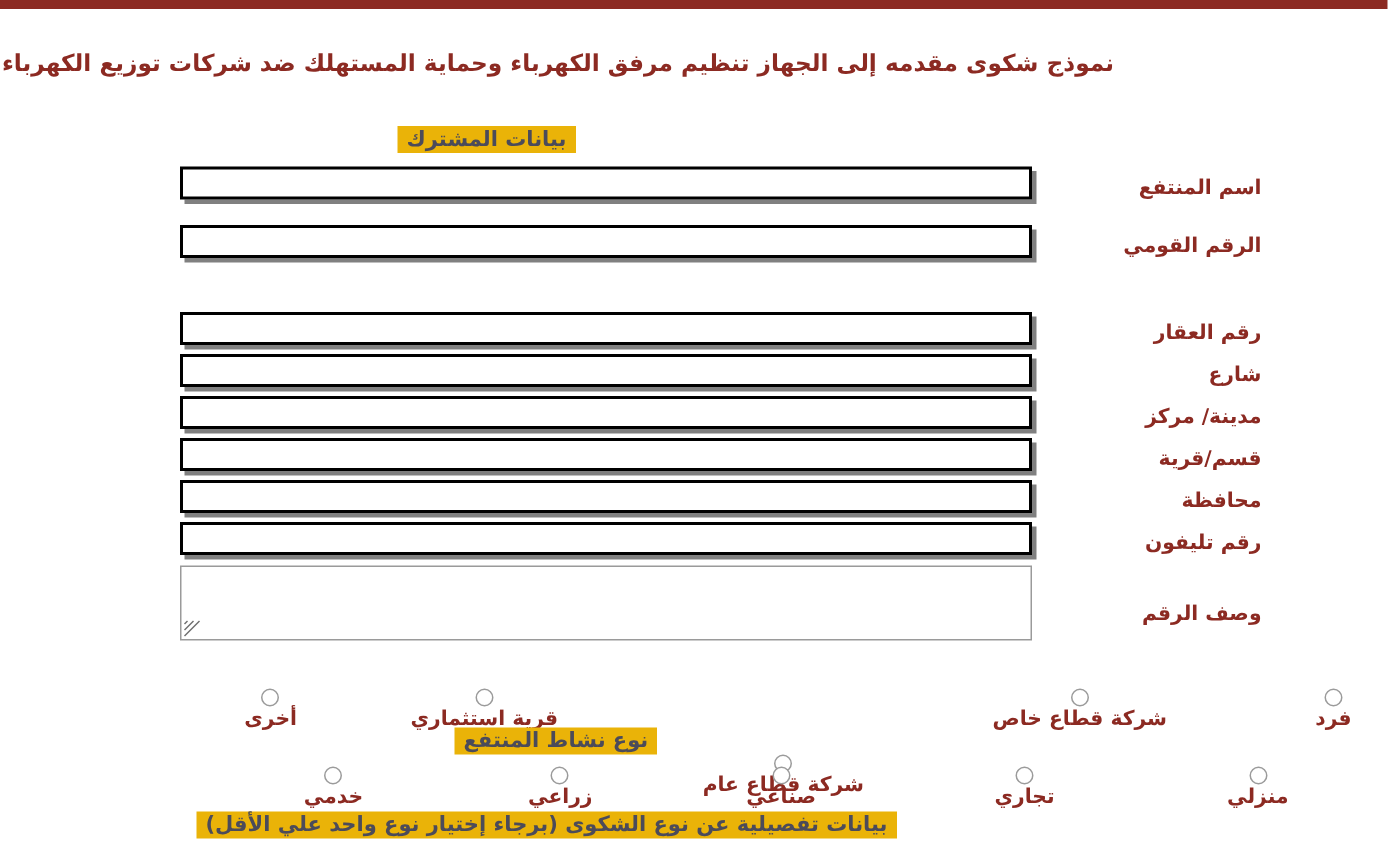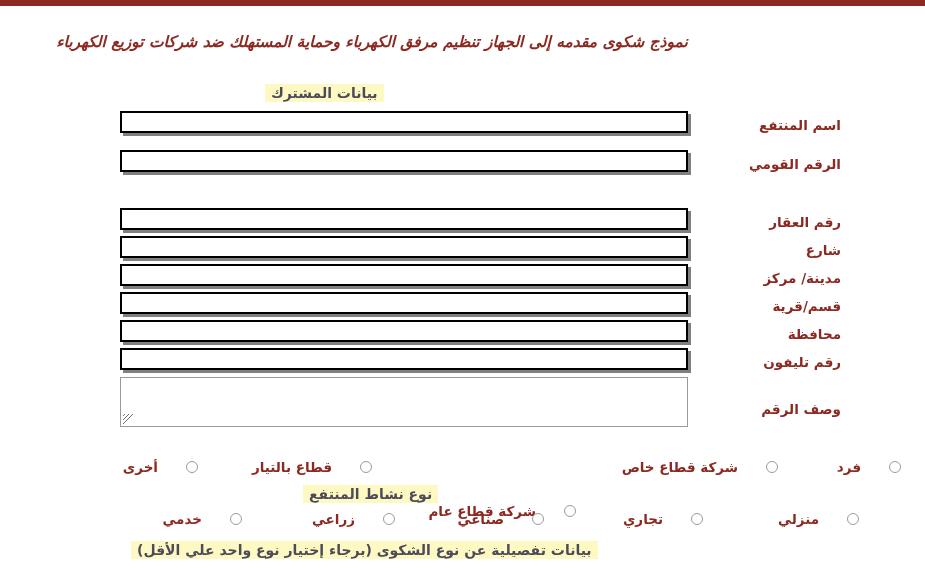--- a/index.html
+++ b/index.html
@@ -37,27 +37,26 @@
     position: absolute;
     top: 27px;
     left: 0;
     width: 744px;
     text-align: center;
     direction: rtl;
     color: #8c2a22;
     font-size: 15.5px;
     font-weight: bold;
     white-space: nowrap;
-    font-style: italic;
   }
 
   
   .section-header {
     position: absolute;
-    background: #fef9c3;
+    background: #eab308;
     color: #4b4b5a;
     font-size: 14px;
     font-weight: bold;
     direction: rtl;
     white-space: nowrap;
     padding: 1px 6px;
     box-sizing: border-box;
     text-align: center;
   }
   .sh-subscriber { top: 78px; left: 265px; }
@@ -125,24 +124,24 @@
   .radio-row {
     position: absolute;
     left: 0;
     width: 925px;
     height: 20px;
     direction: rtl;
   }
   .radio-opt {
     position: absolute;
     display: inline-flex;
+    flex-direction: column;
     align-items: center;
     direction: rtl;
     white-space: nowrap;
-    gap: 28px;
   }
   .radio-dot {
     width: 12px;
     height: 12px;
     border: 1px solid #9b9b9b;
     border-radius: 50%;
     background: #ffffff;
     box-sizing: border-box;
     flex: 0 0 auto;
   }
@@ -206,21 +205,21 @@
     <label class="radio-opt" style="right:147px;">
       <span class="radio-dot"></span>
       <span class="radio-text">شركة قطاع خاص</span>
     </label>
     <label class="radio-opt" style="right:349px;margin-top:44px;">
       <span class="radio-dot"></span>
       <span class="radio-text">شركة قطاع عام</span>
     </label>
     <label class="radio-opt" style="right:553px;">
       <span class="radio-dot"></span>
-      <span class="radio-text">قطاع بالتيار</span>
+      <span class="radio-text">قرية استثماري</span>
     </label>
     <label class="radio-opt" style="right:727px;">
       <span class="radio-dot"></span>
       <span class="radio-text">أخرى</span>
     </label>
   </div>
 
   <div class="section-header sh-activity">نوع نشاط المنتفع</div>
 
   <div class="radio-row" style="top:505px;">

